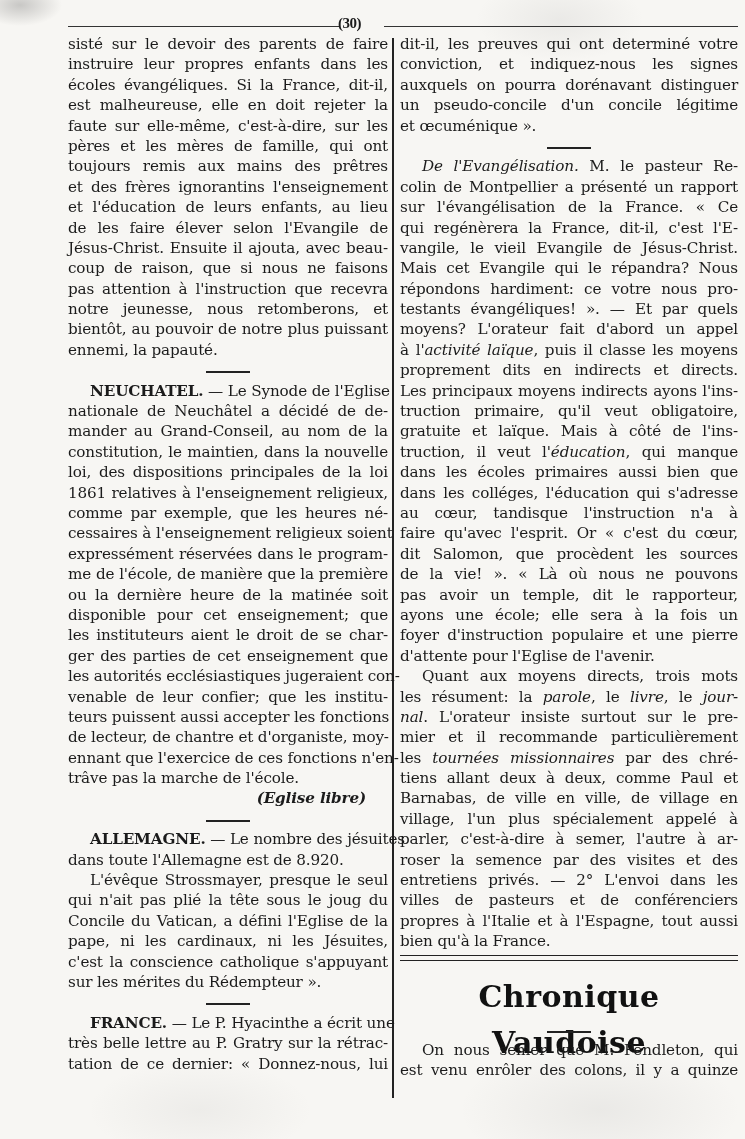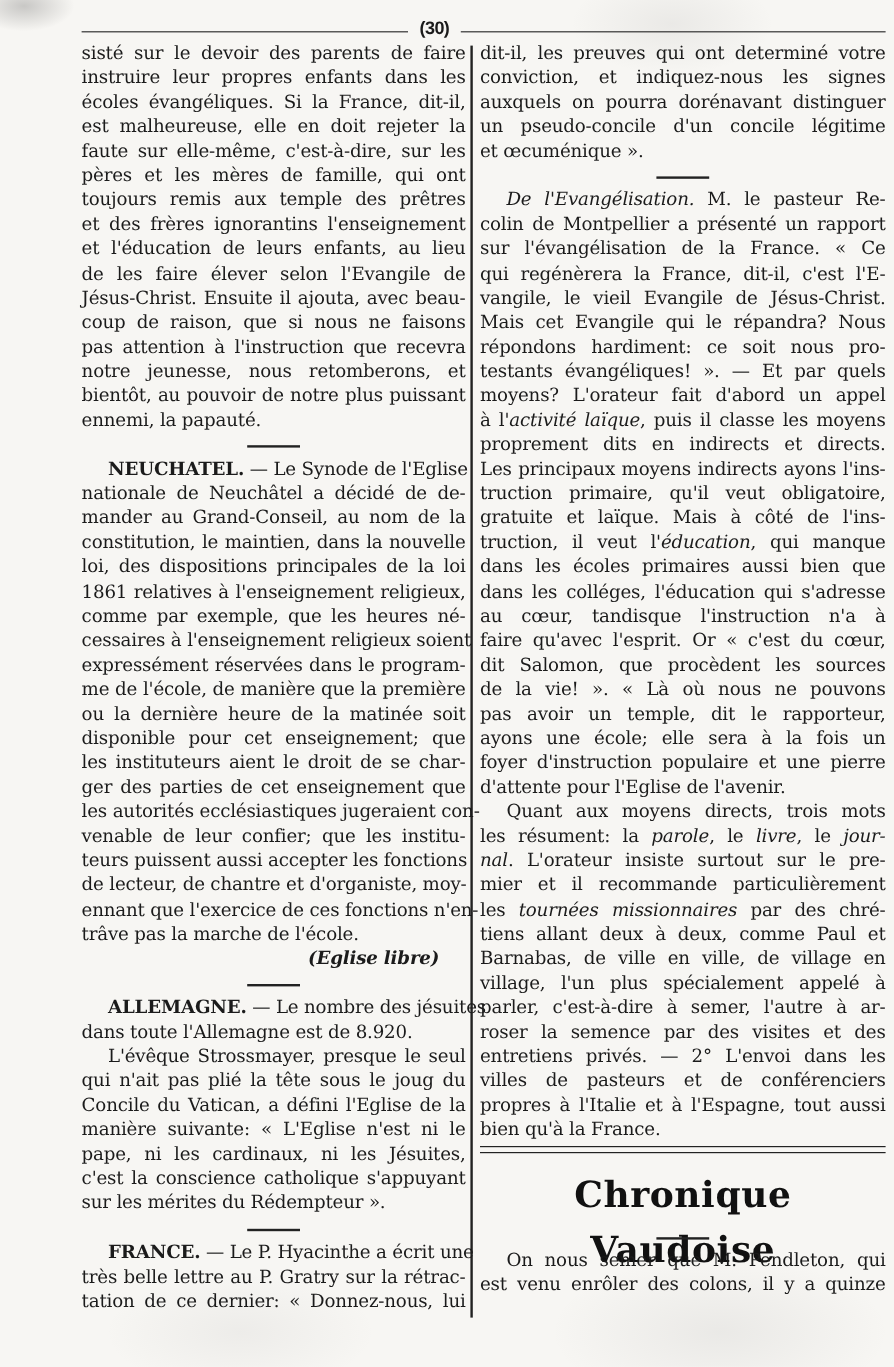--- a/index.html
+++ b/index.html
@@ -17,22 +17,22 @@
       radial-gradient(ellipse 160px 70px at 200px 1110px, rgba(120,120,120,0.08), transparent 70%),
       radial-gradient(ellipse 60px 30px at 20px 5px, rgba(60,60,60,0.25), transparent 70%);
     pointer-events: none;
   }
   .header-rule {
     position: absolute; top: 26px; height: 1px; background: #333;
   }
   .header-rule.left { left: 68px; width: 272px; }
   .header-rule.right { left: 384px; width: 354px; }
   .page-number {
-    position: absolute; top: 15px; left: 338px; width: 48px; text-align: center;
-    font-family: Liberation Sans, sans-serif; font-weight: bold; font-size: 15px; letter-spacing: -0.5px;
+    position: absolute; top: 15px; left: 338px; width: 48px; 
+    font-family: Liberation Serif, serif; font-weight: bold; font-size: 15px; letter-spacing: -0.5px;
   }
   .column {
     position: absolute; top: 34px;
     font-size: 15.2px; line-height: 20.4px;
     letter-spacing: -0.15px;
   }
   .column.left { left: 68px; width: 320px; }
   .column.right { left: 400px; width: 338px; }
   .col-divider {
     position: absolute; left: 392px; top: 38px; width: 2px; height: 1060px; background: #222;
@@ -79,21 +79,21 @@
 <div class="col-divider"></div>
 
 <div class="column left">
   <div>
     <span class="line">sisté sur le devoir des parents de faire</span>
     <span class="line">instruire leur propres enfants dans les</span>
     <span class="line">écoles évangéliques. Si la France, dit-il,</span>
     <span class="line">est malheureuse, elle en doit rejeter la</span>
     <span class="line">faute sur elle-même, c'est-à-dire, sur les</span>
     <span class="line">pères et les mères de famille, qui ont</span>
-    <span class="line">toujours remis aux temple des prêtres</span>
+    <span class="line">toujours remis aux mains des prêtres</span>
     <span class="line">et des frères ignorantins l'enseignement</span>
     <span class="line">et l'éducation de leurs enfants, au lieu</span>
     <span class="line">de les faire élever selon l'Evangile de</span>
     <span class="line">Jésus-Christ. Ensuite il ajouta, avec beau-</span>
     <span class="line">coup de raison, que si nous ne faisons</span>
     <span class="line">pas attention à l'instruction que recevra</span>
     <span class="line">notre jeunesse, nous retomberons, et</span>
     <span class="line">bientôt, au pouvoir de notre plus puissant</span>
     <span class="line last">ennemi, la papauté.</span>
   </div>
@@ -125,21 +125,20 @@
   </div>
 
   <span class="sep"></span>
 
   <div>
     <span class="line indent"><span class="bold">ALLEMAGNE.</span><span> — Le nombre des jésuites</span></span>
     <span class="line last">dans toute l'Allemagne est de 8.920.</span>
     <span class="line indent">L'évêque Strossmayer, presque le seul</span>
     <span class="line">qui n'ait pas plié la tête sous le joug du</span>
     <span class="line">Concile du Vatican, a défini l'Eglise de la</span>
-    <span class="line">manière suivante: « L'Eglise n'est ni le</span>
     <span class="line">pape, ni les cardinaux, ni les Jésuites,</span>
     <span class="line">c'est la conscience catholique s'appuyant</span>
     <span class="line last">sur les mérites du Rédempteur ».</span>
   </div>
 
   <span class="sep"></span>
 
   <div>
     <span class="line indent"><span class="bold">FRANCE.</span><span> — Le P. Hyacinthe a écrit une</span></span>
     <span class="line">très belle lettre au P. Gratry sur la rétrac-</span>
@@ -158,21 +157,21 @@
 
   <span class="sep"></span>
 
   <div>
     <span class="line indent"><span class="it">De l'Evangélisation.</span><span> M. le pasteur Re-</span></span>
     <span class="line">colin de Montpellier a présenté un rapport</span>
     <span class="line">sur l'évangélisation de la France. « Ce</span>
     <span class="line">qui regénèrera la France, dit-il, c'est l'E-</span>
     <span class="line">vangile, le vieil Evangile de Jésus-Christ.</span>
     <span class="line">Mais cet Evangile qui le répandra? Nous</span>
-    <span class="line">répondons hardiment: ce soit nous pro-</span>
+    <span class="line">répondons hardiment: ce votre nous pro-</span>
     <span class="line">testants évangéliques! ». — Et par quels</span>
     <span class="line">moyens? L'orateur fait d'abord un appel</span>
     <span class="line"><span>à l'</span><span class="it">activité laïque</span><span>, puis il classe les moyens</span></span>
     <span class="line">proprement dits en indirects et directs.</span>
     <span class="line">Les principaux moyens indirects ayons l'ins-</span>
     <span class="line">truction primaire, qu'il veut obligatoire,</span>
     <span class="line">gratuite et laïque. Mais à côté de l'ins-</span>
     <span class="line"><span>truction, il veut l'</span><span class="it">éducation</span><span>, qui manque</span></span>
     <span class="line">dans les écoles primaires aussi bien que</span>
     <span class="line">dans les colléges, l'éducation qui s'adresse</span>

